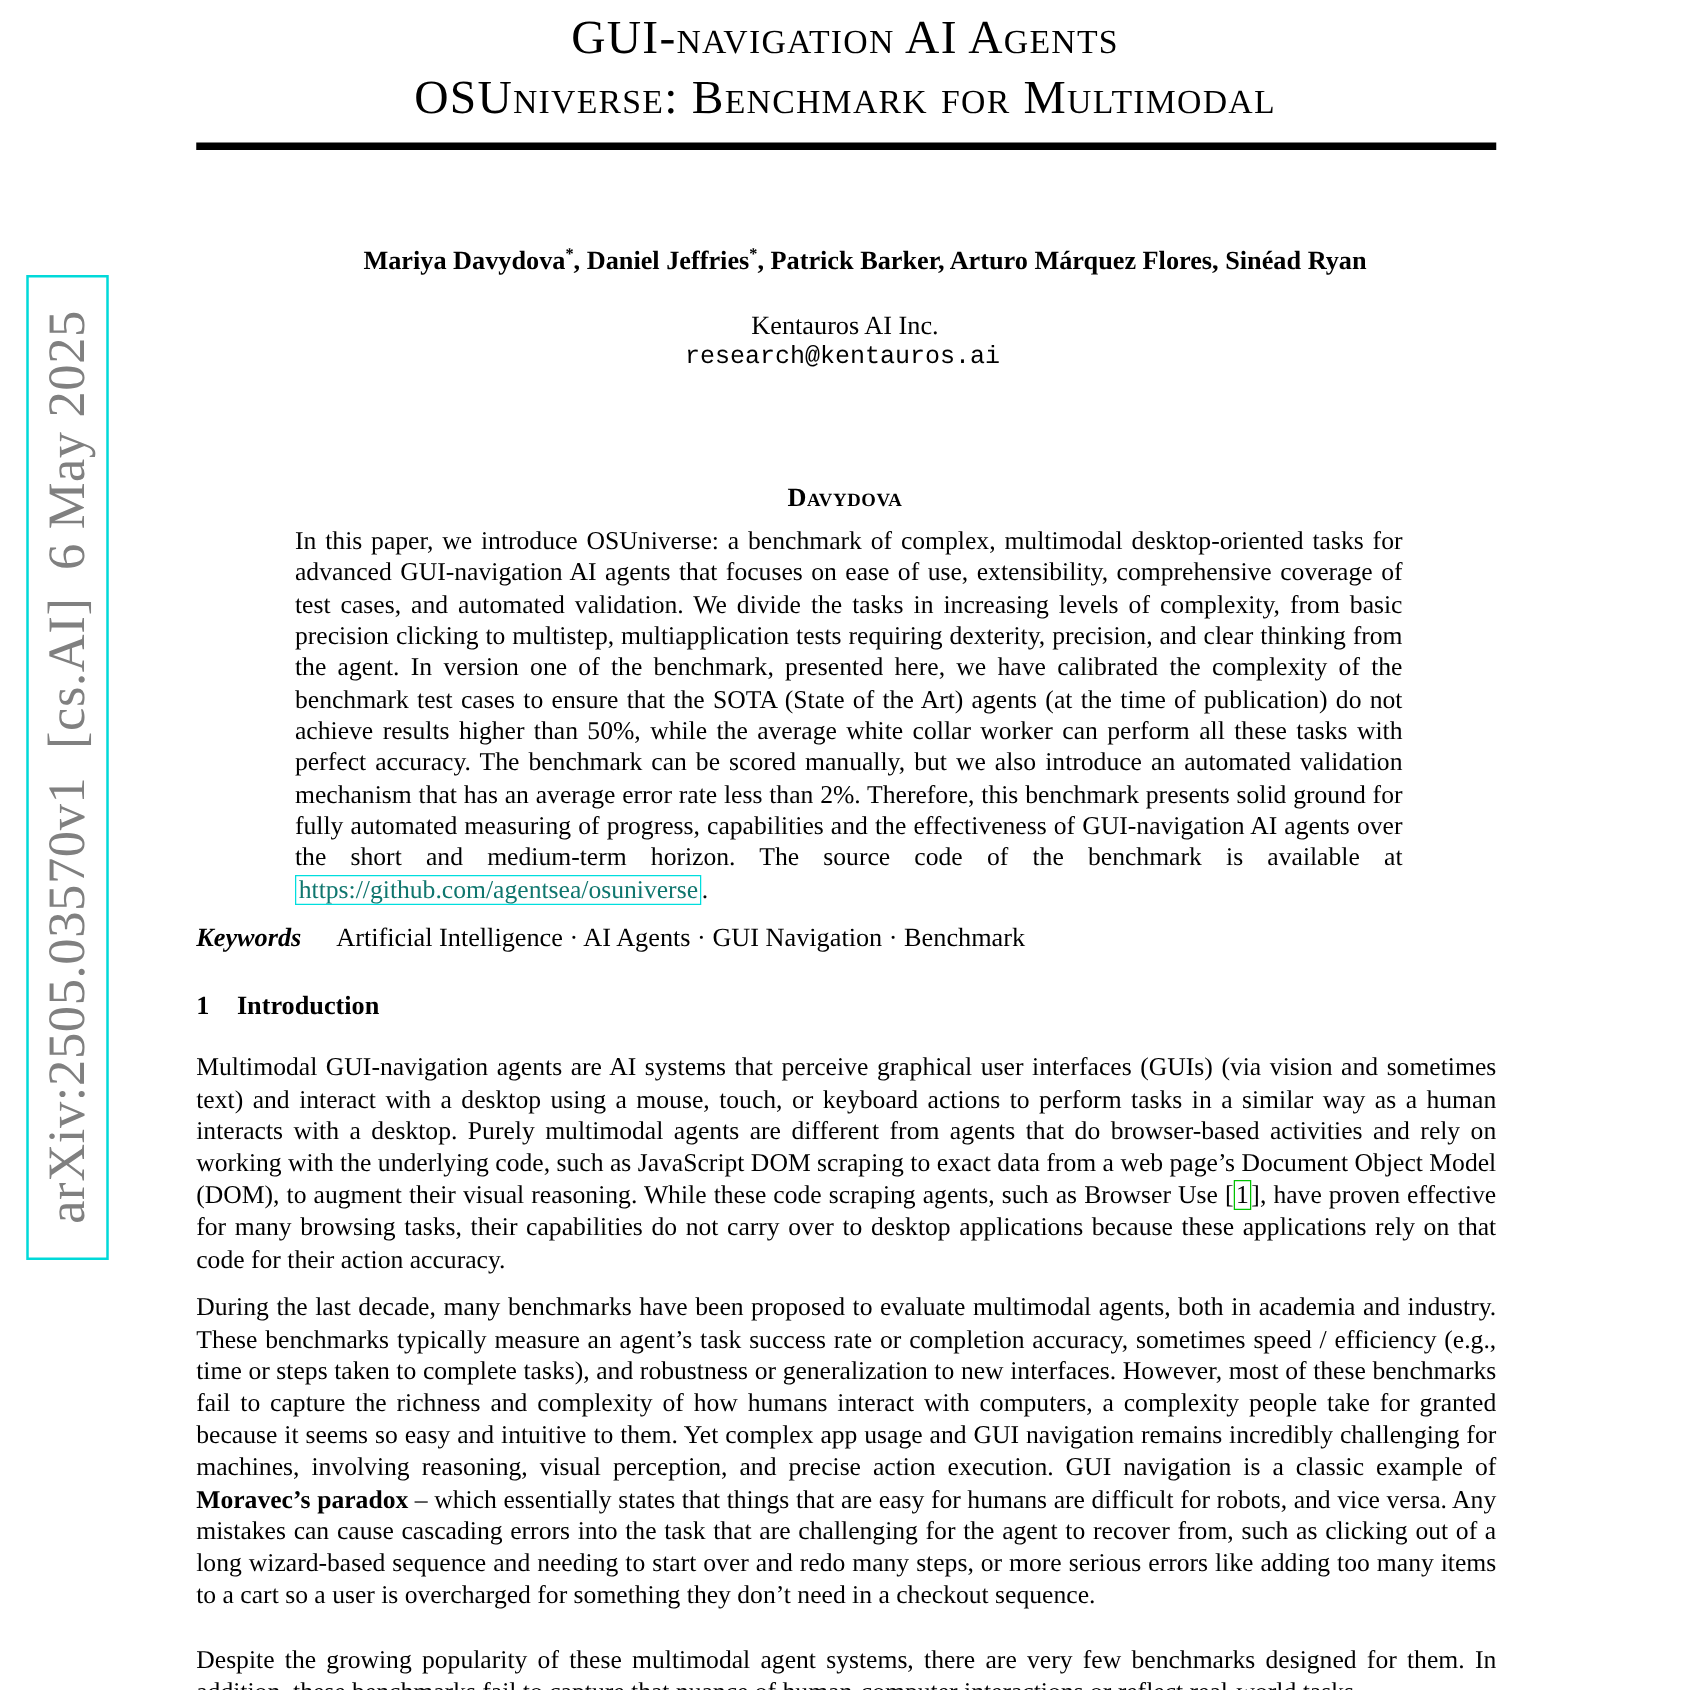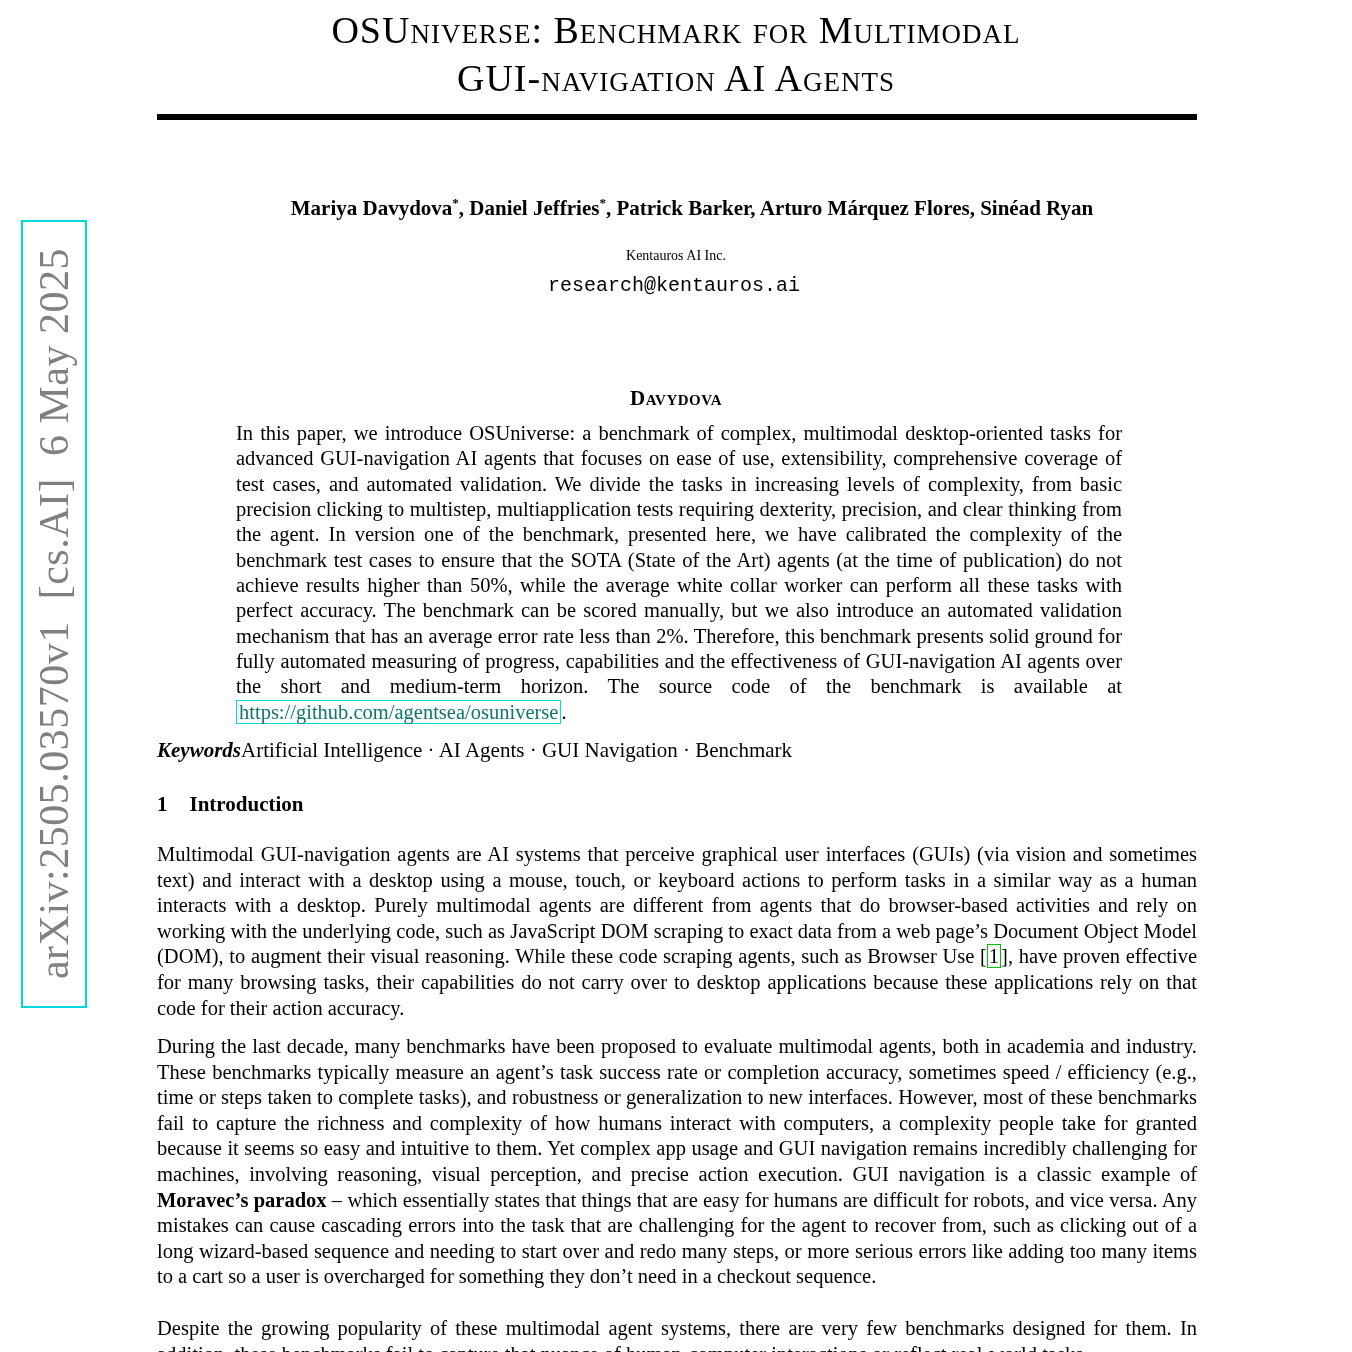--- a/index.html
+++ b/index.html
@@ -51,21 +51,21 @@
     text-align: center;
     font-weight: bold;
     font-size: 21px;
     margin-left: 32px;
   }
   .authors sup { font-size: 62%; vertical-align: super; }
   .affiliation {
     position: absolute;
     left: 0; right: 0; top: 248px;
     text-align: center;
-    font-size: 14px;
+    font-size: 21px;
   }
   .email {
     position: absolute;
     left: 0; right: 4px; top: 274px;
     text-align: center;
     font-family: "Liberation Mono", "DejaVu Sans Mono", monospace;
     font-size: 20px;
   }
   .abs-heading {
     position: absolute;
@@ -83,21 +83,21 @@
     font-size: 20.5px;
     line-height: 25.35px;
     text-align: justify;
   }
   .keywords {
     position: absolute;
     left: 157px; top: 738px;
     width: 1040px;
     font-size: 21px;
   }
-  .kw-label { font-weight: bold; font-style: italic; margin-right: 0; text-align: center; }
+  .kw-label { font-weight: bold; font-style: italic; margin-right: 28px; text-align: center; }
   .sec-heading {
     position: absolute;
     left: 157px; top: 792px;
     font-size: 21px;
     font-weight: bold;
     text-align: center;
   }
   .sec-num { margin-right: 22px; }
   .body-para {
     position: absolute;
@@ -126,22 +126,22 @@
 </head>
 <body>
 
 <div class="page">
 
   <div class="watermark-box">
     <span class="watermark-text">arXiv:2505.03570v1  [cs.AI]  6 May 2025</span>
   </div>
 
   <div class="title">
+    <div>GUI-navigation AI Agents</div>
     <div>OSUniverse: Benchmark for Multimodal</div>
-    <div>GUI-navigation AI Agents</div>
   </div>
 
   <div class="rule"></div>
 
   <div class="authors"><span>Mariya Davydova</span><sup>*</sup><span>, Daniel Jeffries</span><sup>*</sup><span>, Patrick Barker, Arturo Márquez Flores, Sinéad Ryan</span></div>
 
   <div class="affiliation">Kentauros AI Inc.</div>
 
   <div class="email">research@kentauros.ai</div>
 

